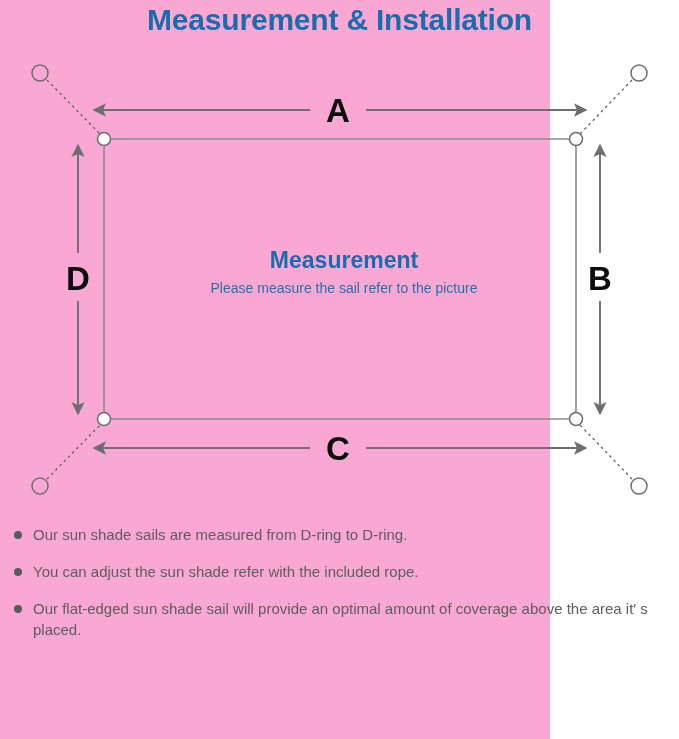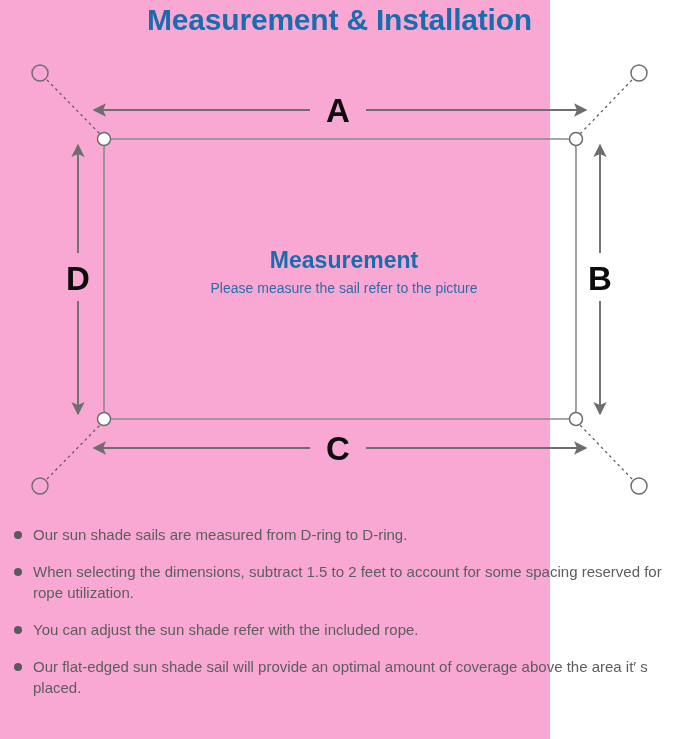--- a/index.html
+++ b/index.html
@@ -174,24 +174,20 @@
   </div>
 
   <div class="notes">
 
     <div class="note-item">
       <span class="note-bullet"></span>
       <span class="note-text">Our sun shade sails are measured from D-ring to D-ring.</span>
     </div>
 
 
-    <div class="note-item">
-      <span class="note-bullet"></span>
-      <span class="note-text">When selecting the dimensions, subtract 1.5 to 2 feet to account for some spacing reserved for rope utilization.</span>
-    </div>
 
     <div class="note-item">
       <span class="note-bullet"></span>
       <span class="note-text">You can adjust the sun shade refer with the included rope.</span>
     </div>
 
     <div class="note-item">
       <span class="note-bullet"></span>
       <span class="note-text">Our flat-edged sun shade sail will provide an optimal amount of coverage above the area it′ s placed.</span>
     </div>

